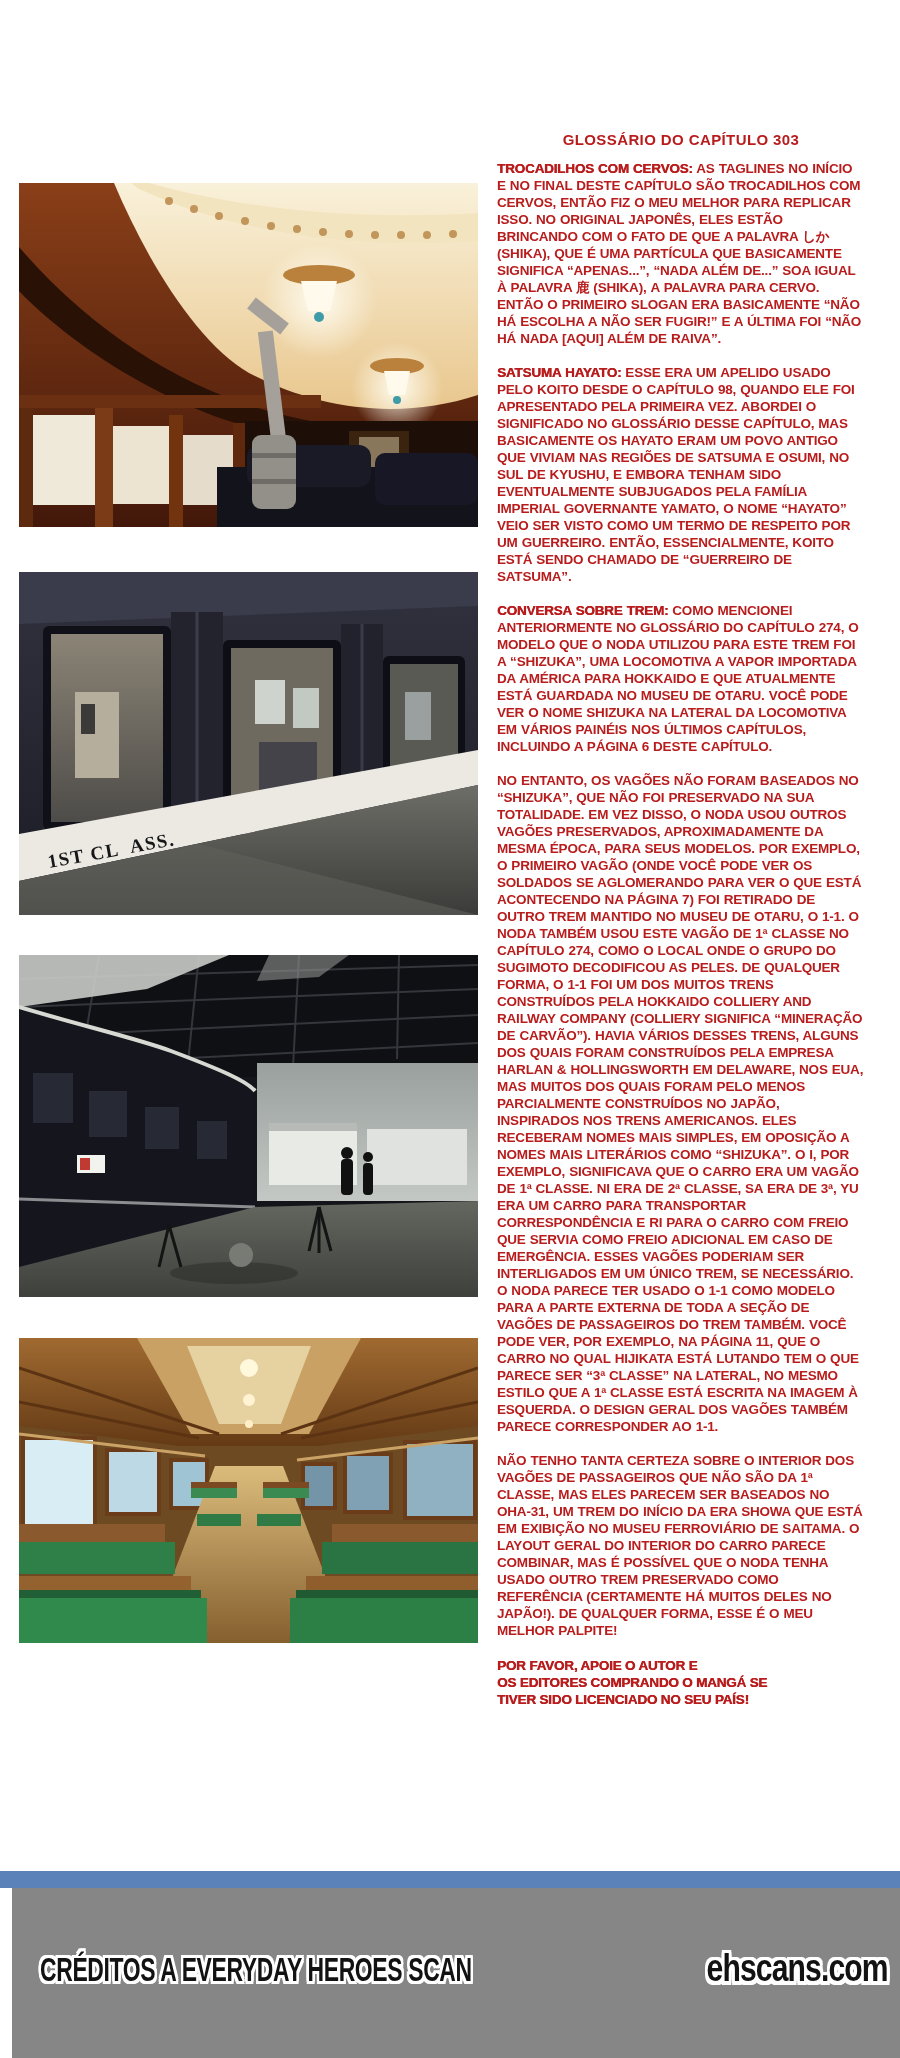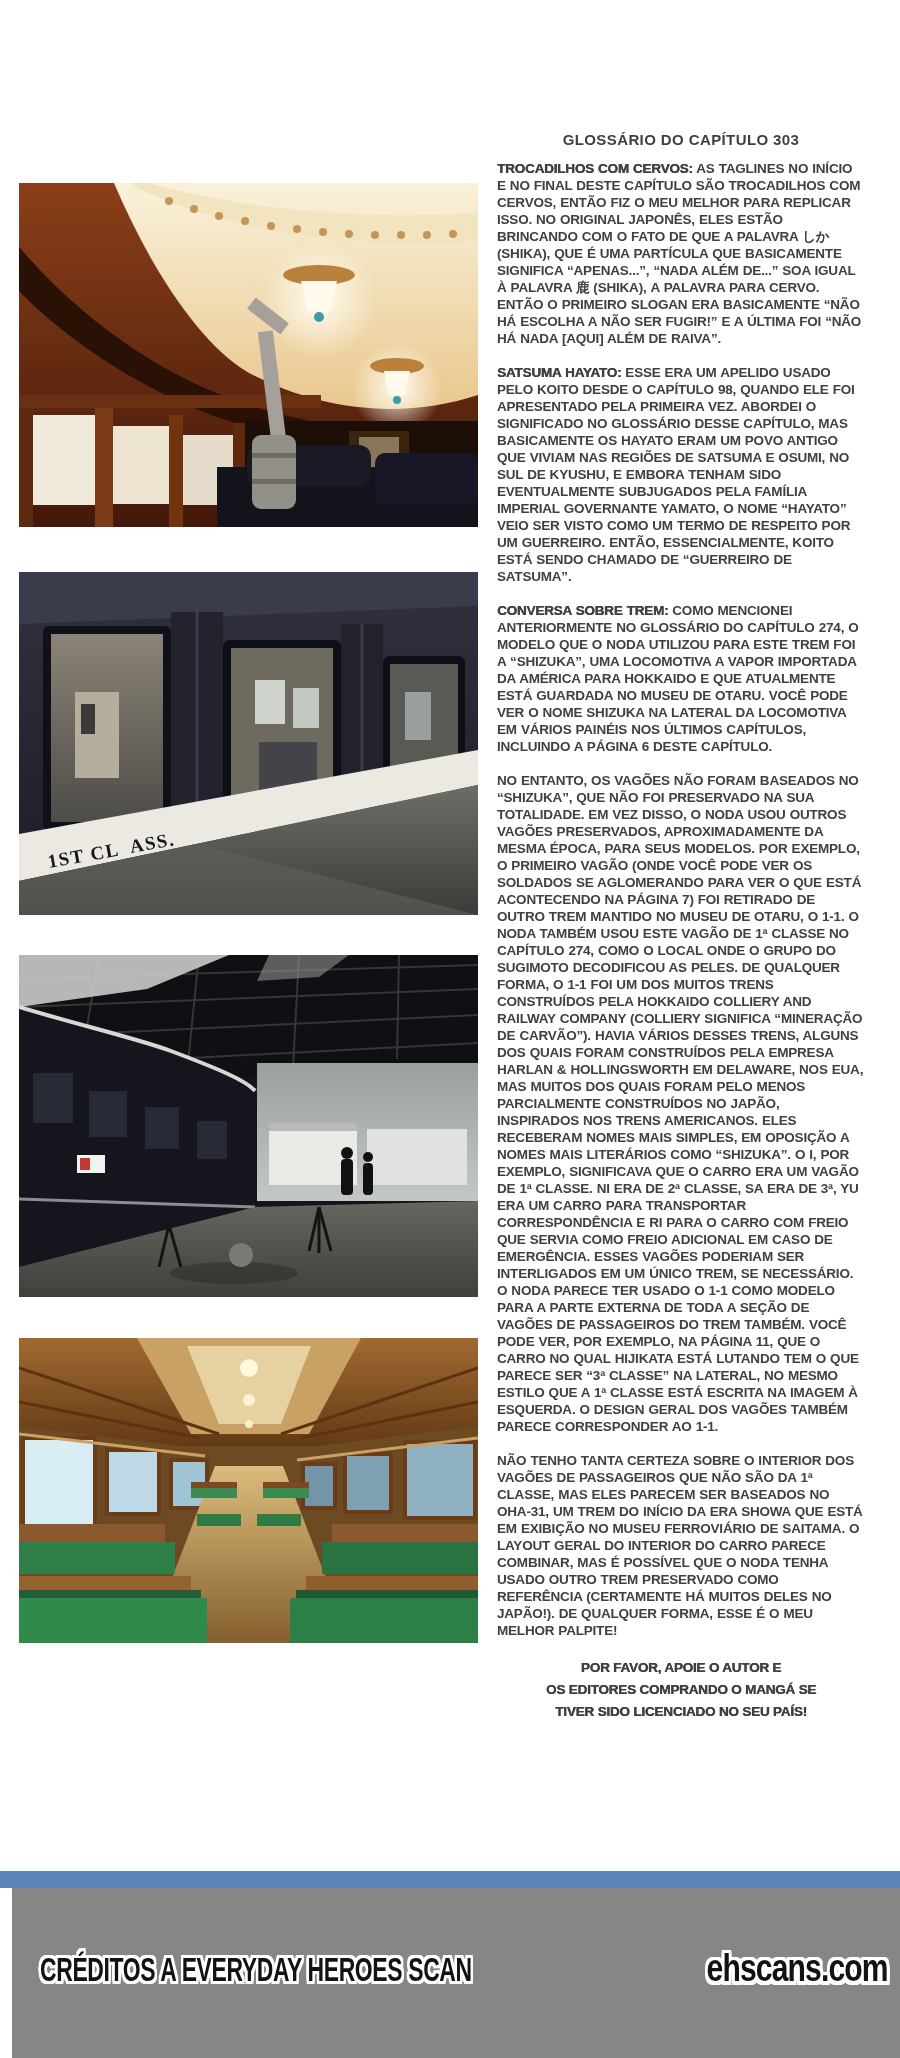--- a/index.html
+++ b/index.html
@@ -8,27 +8,27 @@
 
   
   .photo{position:absolute;left:19px;width:459px;margin:0;padding:0;overflow:hidden;background:#222;}
   .photo svg{display:block;width:100%;height:100%;}
   .photo1{top:183px;height:344px;}
   .photo2{top:572px;height:343px;}
   .photo3{top:955px;height:342px;}
   .photo4{top:1338px;height:305px;}
 
   
-  .text-col{position:absolute;left:497px;top:131px;width:368px;color:#404040;}
+  .text-col{position:absolute;left:497px;top:131px;width:368px;color:#b91c1c;}
   .title{margin:0 0 12px 0;text-align:center;font-size:15px;font-weight:700;letter-spacing:.4px;}
   .para{margin:0 0 17px 0;font-size:13.5px;line-height:17px;font-weight:700;letter-spacing:-.2px;
         text-align:left;word-spacing:.5px;}
   .para .lead{text-shadow:.45px 0 0 currentColor;text-align:right;}
-  .support{margin:18px 0 0 0;font-size:13.5px;line-height:22px;font-weight:700;letter-spacing:-.2px;
-        text-align:center;white-space:pre-line;text-shadow:.45px 0 0 currentColor;}
+  .support{margin:18px 0 0 0;font-size:13.5px;line-height:17px;font-weight:700;letter-spacing:-.2px;
+        white-space:pre-line;text-shadow:.45px 0 0 currentColor;}
 
   
   .footer-blue{position:absolute;left:0;top:1871px;width:900px;height:17px;background:#5b82b9;}
   .footer{position:absolute;left:12px;top:1888px;width:900px;height:170px;background:#868686;}
   .outline{color:#121212;
      text-shadow:-3px -3px 0 #fff,3px -3px 0 #fff,-3px 3px 0 #fff,3px 3px 0 #fff,
                  -3px 0 0 #fff,3px 0 0 #fff,0 -3px 0 #fff,0 3px 0 #fff,
                  -2px -3px 0 #fff,2px -3px 0 #fff,-2px 3px 0 #fff,2px 3px 0 #fff,
                  -3px -1px 0 #fff,3px 1px 0 #fff,-3px 1px 0 #fff,3px -1px 0 #fff;}
   .credits{position:absolute;left:28px;top:64px;font-size:31px;font-weight:700;letter-spacing:-.5px;

